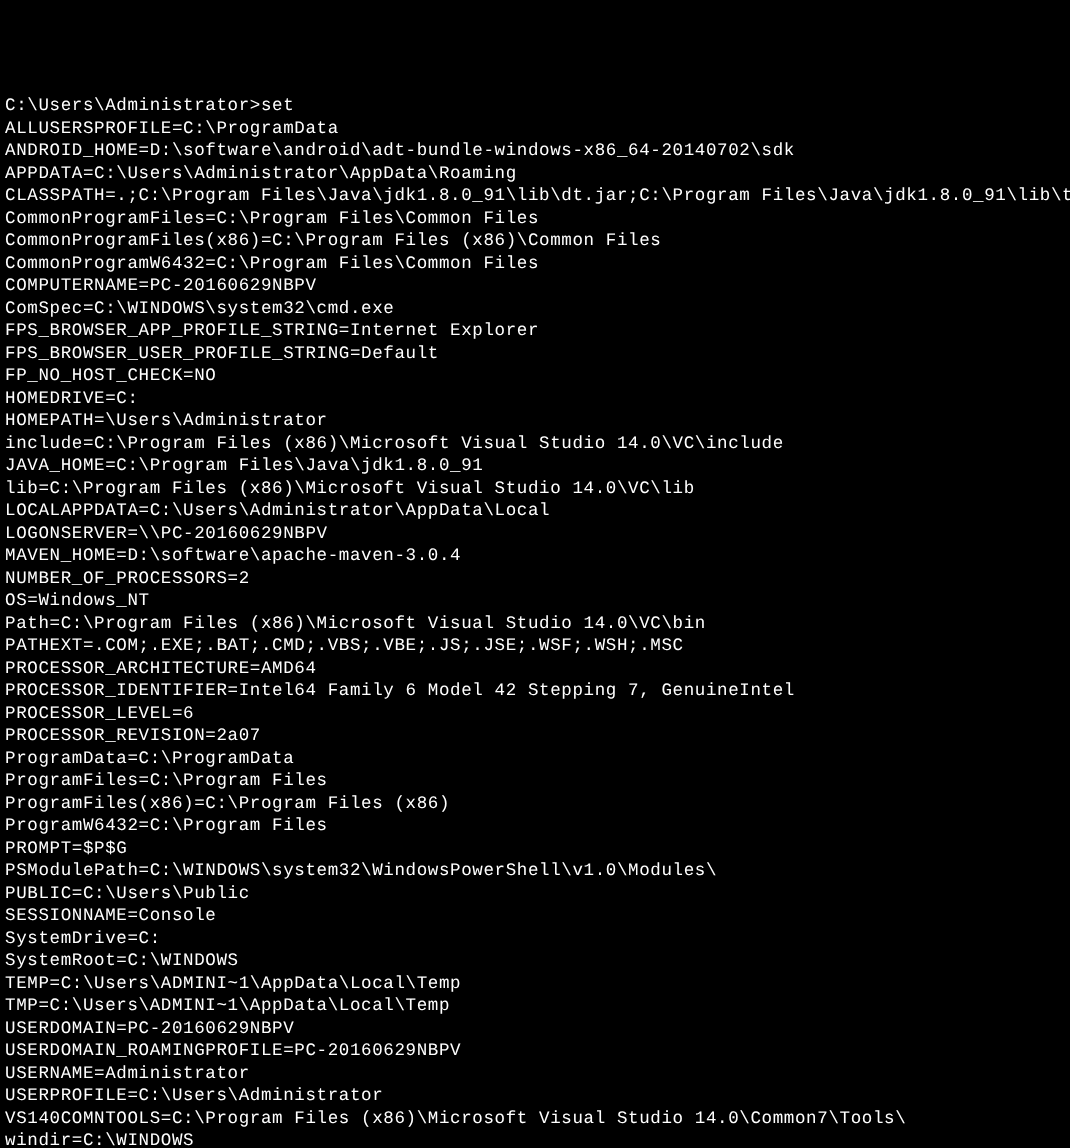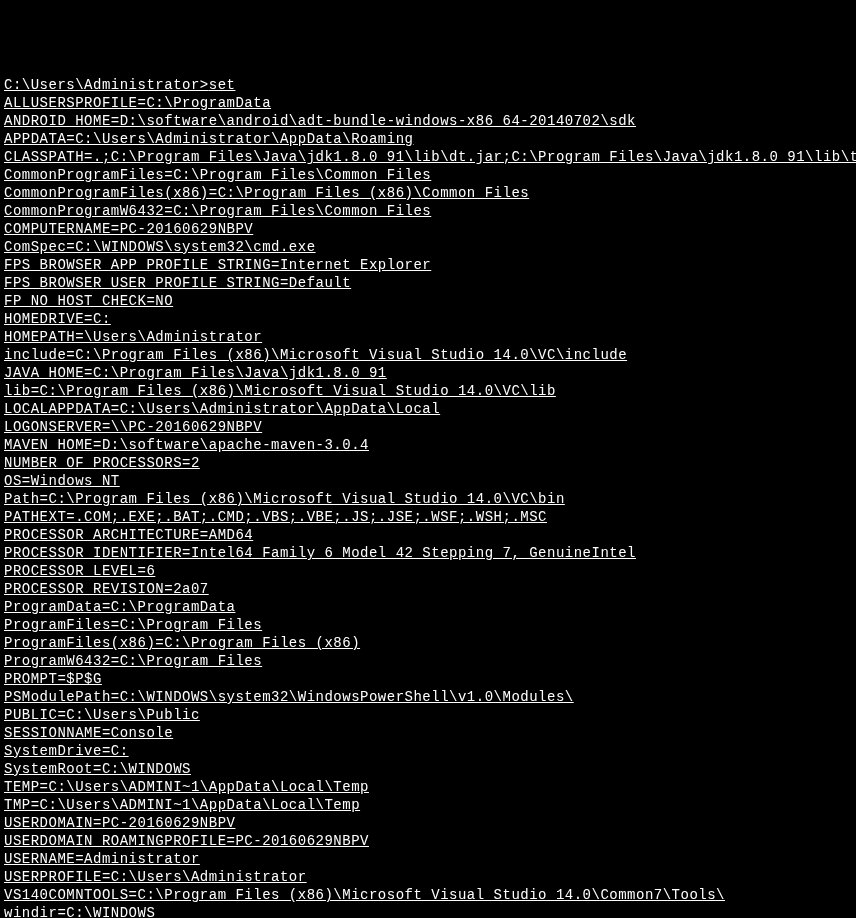--- a/index.html
+++ b/index.html
@@ -17,21 +17,20 @@
       width: 856px;
       height: 918px;
       overflow: hidden;
       white-space: pre;
     }
     .terminal-output {
       letter-spacing: 0.5px;
     }
     .line {
       display: block;
-      text-decoration: underline;
     }
   </style>
 </head>
 <body>
 
 
 
 <div class="terminal-output"><span class="line"><span>C:\Users\Administrator&gt;</span><span>set</span></span><span class="line">ALLUSERSPROFILE=C:\ProgramData</span><span class="line">ANDROID_HOME=D:\software\android\adt-bundle-windows-x86_64-20140702\sdk</span><span class="line">APPDATA=C:\Users\Administrator\AppData\Roaming</span><span class="line">CLASSPATH=.;C:\Program Files\Java\jdk1.8.0_91\lib\dt.jar;C:\Program Files\Java\jdk1.8.0_91\lib\tools.jar;</span><span class="line">CommonProgramFiles=C:\Program Files\Common Files</span><span class="line">CommonProgramFiles(x86)=C:\Program Files (x86)\Common Files</span><span class="line">CommonProgramW6432=C:\Program Files\Common Files</span><span class="line">COMPUTERNAME=PC-20160629NBPV</span><span class="line">ComSpec=C:\WINDOWS\system32\cmd.exe</span><span class="line">FPS_BROWSER_APP_PROFILE_STRING=Internet Explorer</span><span class="line">FPS_BROWSER_USER_PROFILE_STRING=Default</span><span class="line">FP_NO_HOST_CHECK=NO</span><span class="line">HOMEDRIVE=C:</span><span class="line">HOMEPATH=\Users\Administrator</span><span class="line">include=C:\Program Files (x86)\Microsoft Visual Studio 14.0\VC\include</span><span class="line">JAVA_HOME=C:\Program Files\Java\jdk1.8.0_91</span><span class="line">lib=C:\Program Files (x86)\Microsoft Visual Studio 14.0\VC\lib</span><span class="line">LOCALAPPDATA=C:\Users\Administrator\AppData\Local</span><span class="line">LOGONSERVER=\\PC-20160629NBPV</span><span class="line">MAVEN_HOME=D:\software\apache-maven-3.0.4</span><span class="line">NUMBER_OF_PROCESSORS=2</span><span class="line">OS=Windows_NT</span><span class="line">Path=C:\Program Files (x86)\Microsoft Visual Studio 14.0\VC\bin</span><span class="line">PATHEXT=.COM;.EXE;.BAT;.CMD;.VBS;.VBE;.JS;.JSE;.WSF;.WSH;.MSC</span><span class="line">PROCESSOR_ARCHITECTURE=AMD64</span><span class="line">PROCESSOR_IDENTIFIER=Intel64 Family 6 Model 42 Stepping 7, GenuineIntel</span><span class="line">PROCESSOR_LEVEL=6</span><span class="line">PROCESSOR_REVISION=2a07</span><span class="line">ProgramData=C:\ProgramData</span><span class="line">ProgramFiles=C:\Program Files</span><span class="line">ProgramFiles(x86)=C:\Program Files (x86)</span><span class="line">ProgramW6432=C:\Program Files</span><span class="line">PROMPT=$P$G</span><span class="line">PSModulePath=C:\WINDOWS\system32\WindowsPowerShell\v1.0\Modules\</span><span class="line">PUBLIC=C:\Users\Public</span><span class="line">SESSIONNAME=Console</span><span class="line">SystemDrive=C:</span><span class="line">SystemRoot=C:\WINDOWS</span><span class="line">TEMP=C:\Users\ADMINI~1\AppData\Local\Temp</span><span class="line">TMP=C:\Users\ADMINI~1\AppData\Local\Temp</span><span class="line">USERDOMAIN=PC-20160629NBPV</span><span class="line">USERDOMAIN_ROAMINGPROFILE=PC-20160629NBPV</span><span class="line">USERNAME=Administrator</span><span class="line">USERPROFILE=C:\Users\Administrator</span><span class="line">VS140COMNTOOLS=C:\Program Files (x86)\Microsoft Visual Studio 14.0\Common7\Tools\</span><span class="line">windir=C:\WINDOWS</span></div>
 
 

